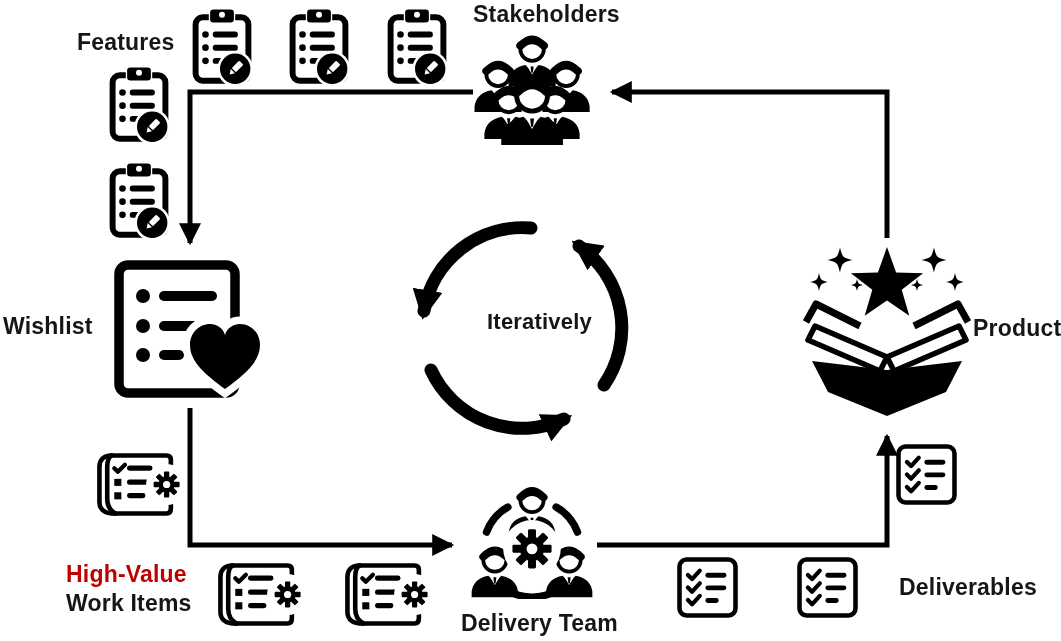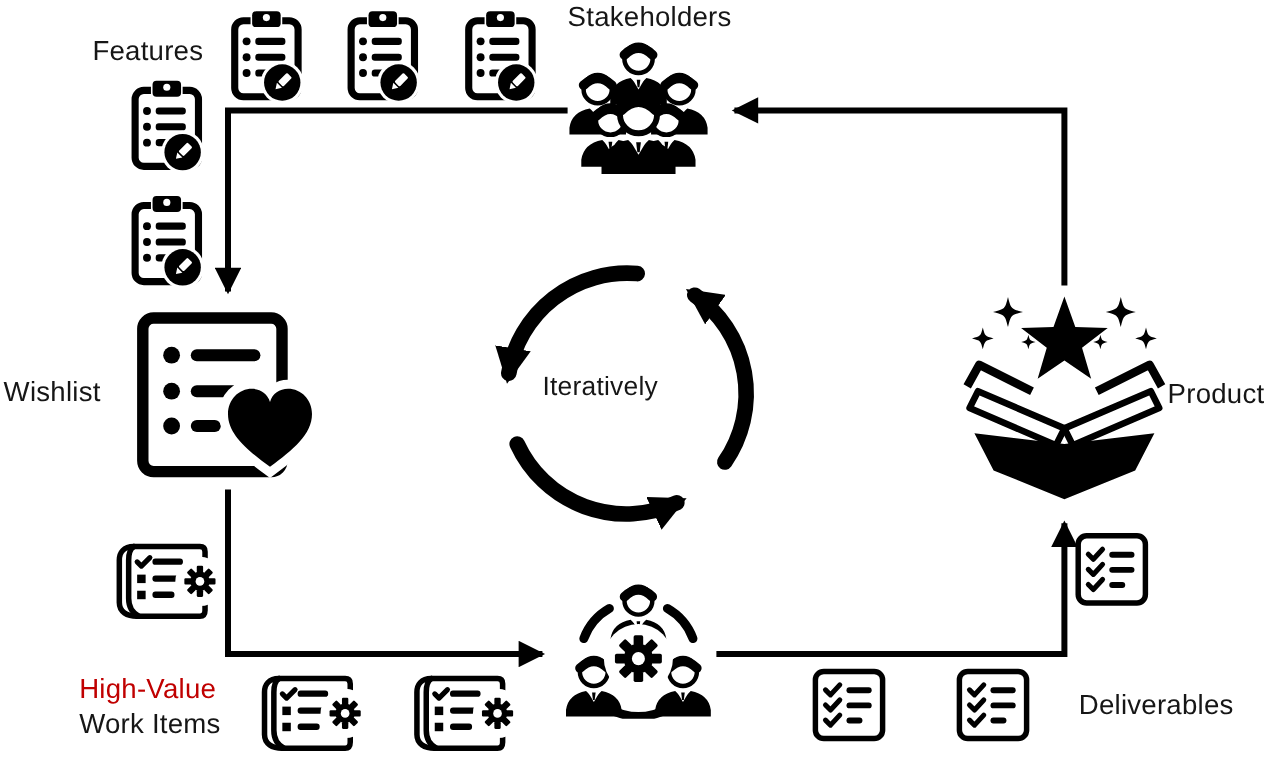--- a/index.html
+++ b/index.html
@@ -2,24 +2,24 @@
 <html><head>
 <meta charset="utf-8">
 <style>
   html,body{margin:0;padding:0;background:#fff;}
   #canvas{
     position:relative;width:1061px;height:641px;background:#ffffff;overflow:hidden;
     font-family:"Liberation Sans",sans-serif;color:#111;
   }
   .abs{position:absolute;}
   .lbl{
-    position:absolute;font-size:23px;font-weight:400;color:#161616;
+    position:absolute;font-size:23px;font-weight:700;color:#161616;
     white-space:nowrap;line-height:27px;letter-spacing:0.2px;
   }
-  .lbl.red{color:#c00000;font-weight:400;}
+  .lbl.red{color:#c00000;font-weight:700;}
   svg.icon{position:absolute;overflow:visible;}
   #defs-svg{position:absolute;width:0;height:0;}
 </style>
 </head>
 <body>
 
 <div id="canvas">
 
   <svg id="defs-svg" aria-hidden="true">
     <defs>
@@ -225,19 +225,20 @@
       <use href="#sym-checklist"></use>
     </svg>
 
   <svg class="icon" style="left:802px;top:230px;" width="170" height="200">
       <use href="#sym-product"></use>
     </svg>
 
   <div class="lbl" style="left:77px;top:29px;">Features</div>
   <div class="lbl" style="left:473px;top:1px;">Stakeholders</div>
   <div class="lbl" style="left:3px;top:313px;text-align:right;">Wishlist</div>
-  <div class="lbl" style="left:452px;top:308px;width:140px;text-align:left;font-size:22px;">Iteratively</div>
+  <div class="lbl" style="left:452px;top:308px;width:140px;text-align:right;font-size:22px;">Iteratively</div>
   <div class="lbl" style="left:973px;top:315px;">Product</div>
   <div class="lbl" style="left:899px;top:574px;">Deliverables</div>
+  <div class="lbl" style="left:461px;top:610px;">Delivery Team</div>
   <div class="lbl red" style="left:66px;top:561px;">High-Value</div>
   <div class="lbl" style="left:66px;top:590px;text-align:right;">Work Items</div>
 
 </div>
 
 </body></html>

